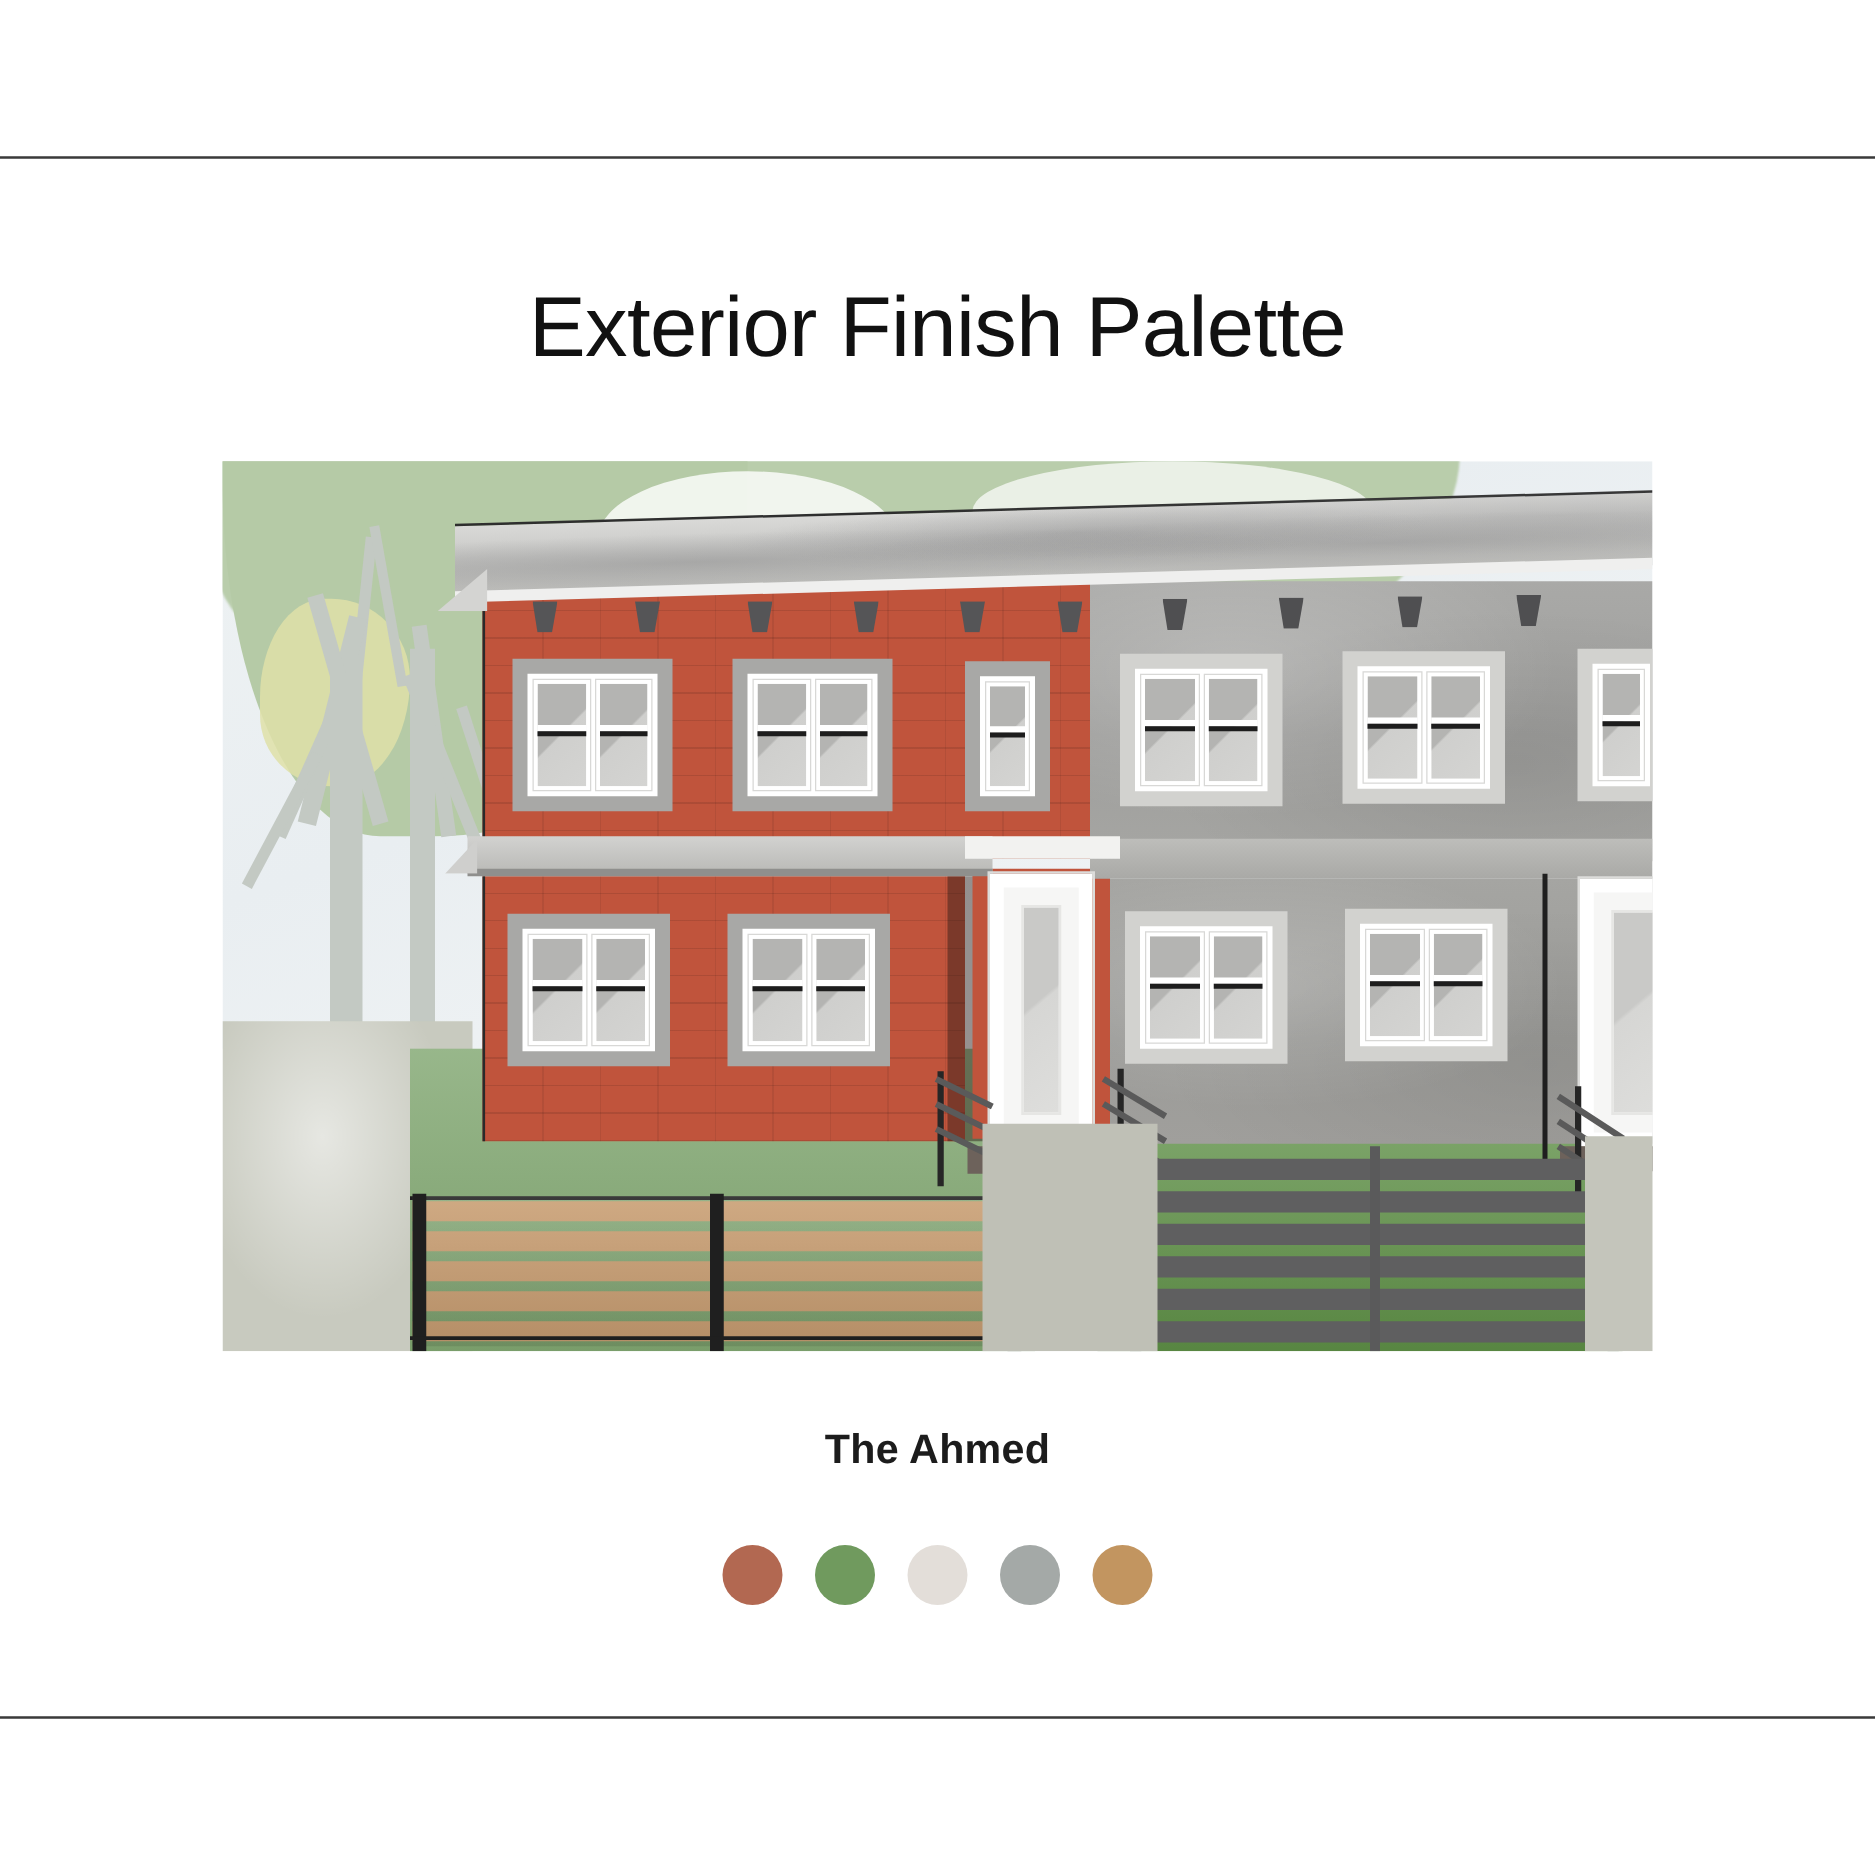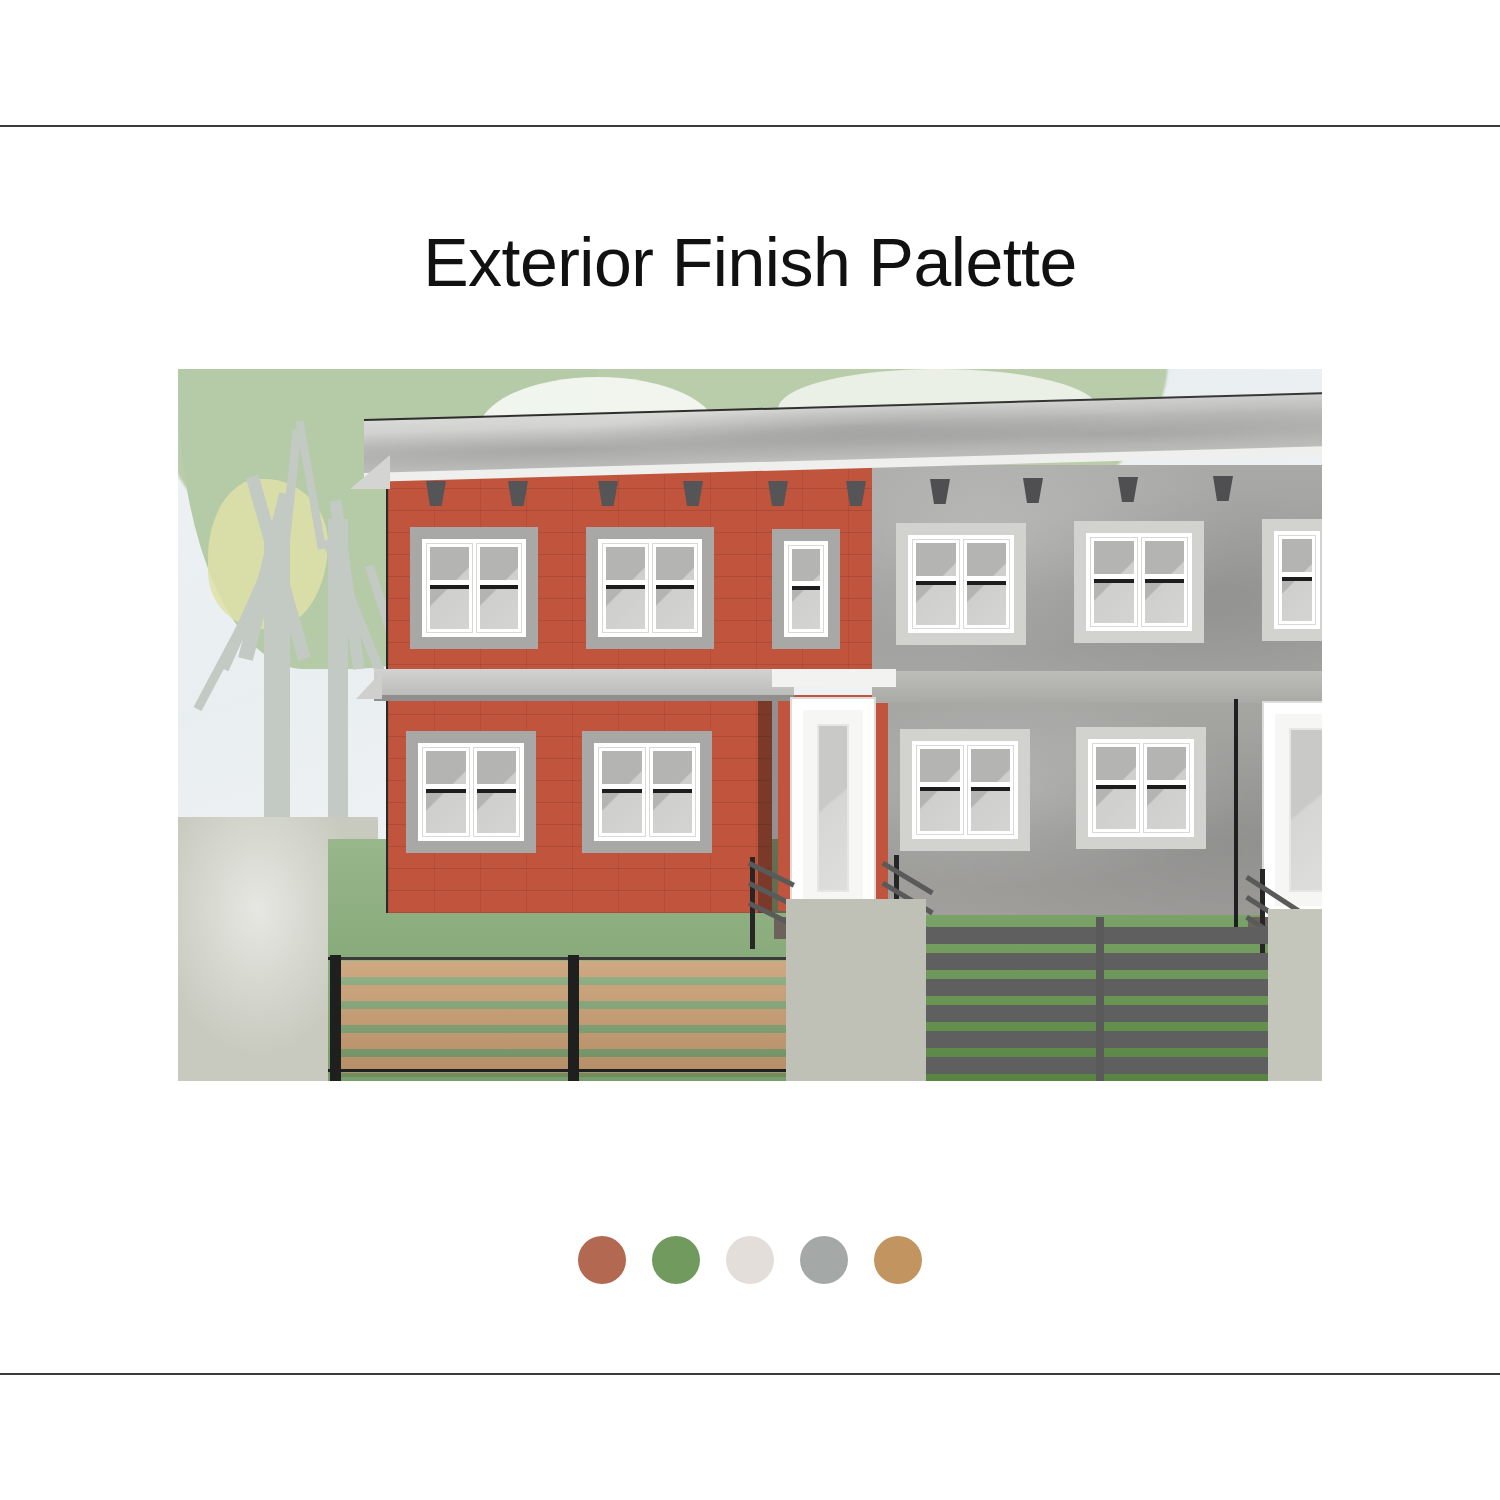--- a/index.html
+++ b/index.html
@@ -573,20 +573,21 @@
       <div class="fence-post" style="left:726px;top:548px;width:9px;height:164px;background:#5a5a5b;"></div>
       <div class="fence-post" style="left:918px;top:548px;width:8px;height:164px;background:#5a5a5b;"></div>
       <div class="fence-post" style="left:1108px;top:548px;width:9px;height:164px;background:#5a5a5b;"></div>
     </div>
 
     <div class="lay walkway"></div>
     <div class="lay walkway2"></div>
 
   </div>
 
+  <h2 id="plan-name">The Ahmed</h2>
 
   <div id="swatch-row">
       <div class="swatch" style="background: rgb(178, 104, 81);"></div>
       <div class="swatch" style="background: rgb(112, 154, 94);"></div>
       <div class="swatch" style="background: rgb(227, 222, 217);"></div>
       <div class="swatch" style="background: rgb(164, 169, 167);"></div>
       <div class="swatch" style="background: rgb(194, 149, 96);"></div>
     </div>
 
   <div class="rule bottom" style="background: rgb(58, 58, 58);"></div>

